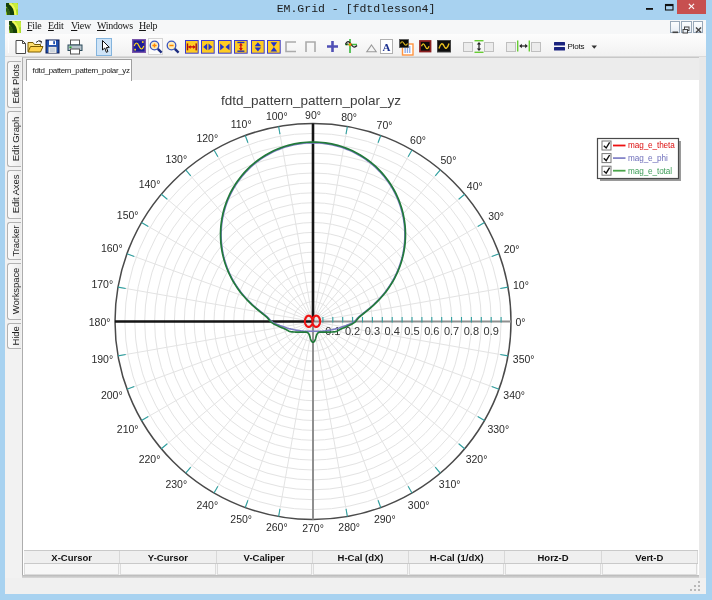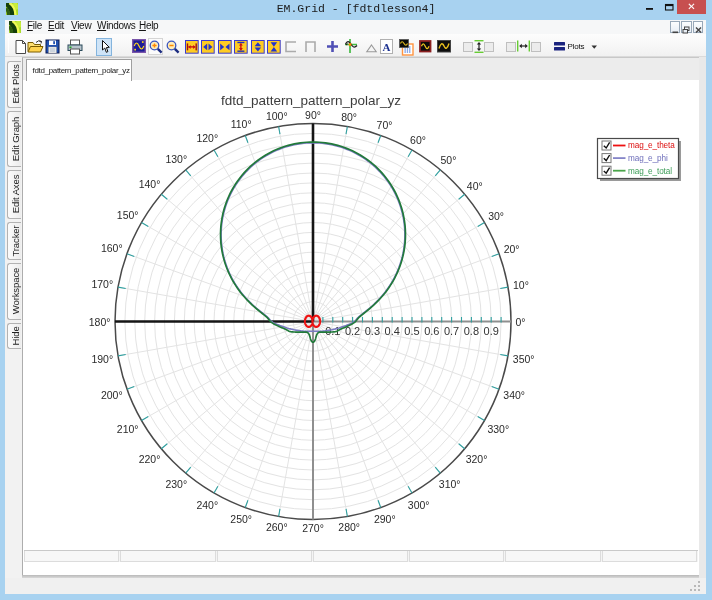--- a/index.html
+++ b/index.html
@@ -2,21 +2,21 @@
 <html><head><meta charset="utf-8"><style>
 html,body{margin:0;padding:0;width:712px;height:600px;overflow:hidden;
  font-family:"Liberation Sans",sans-serif;background:#a8d2f0;}
 *{box-sizing:border-box;}
 .abs{position:absolute;}
 #titlebar{left:0;top:0;width:712px;height:19.5px;background:#a8d2f0;}
 #title-text{left:0;top:2px;width:712px;text-align:center;font-size:11.5px;color:#1b1b1b;font-family:Liberation Mono, monospace;}
 #btn-close{left:677px;top:0;width:29px;height:13.5px;background:#c75050;color:#fff;
  text-align:center;font-size:10px;line-height:13px;}
 #menubar{left:5px;top:19.5px;width:701px;height:14.5px;background:#f6f7f8;}
-.menu-item{position:absolute;top:20px;font-size:10px;letter-spacing:-0.3px;color:#151515;}
+.menu-item{position:absolute;top:20px;font-size:10px;letter-spacing:-0.3px;color:#151515;font-family:Liberation Serif, serif;}
 #toolbar{left:5px;top:34px;width:701px;height:22.5px;
  background:linear-gradient(#fdfdfd,#f1f1f1);border-bottom:1px solid #dadada;}
 #sidebar{left:5px;top:56.5px;width:16.5px;height:521px;background:#f2f2f2;}
 .vtab{position:absolute;left:2px;width:14px;background:linear-gradient(90deg,#fbfbfb,#ececec);
  border:1px solid #b2b2b2;border-right:none;border-radius:3px 0 0 3px;}
 .vtab span{position:absolute;top:50%;left:50%;transform:translate(-50%,-50%) rotate(-90deg);
  white-space:nowrap;font-size:9.5px;letter-spacing:-0.1px;color:#222;}
 #rightstrip{left:699px;top:56.5px;width:7px;height:521px;background:#e9e9e9;}
 #docarea{left:21.5px;top:56.5px;width:677.5px;height:521px;background:#fff;
  border-left:1px solid #adadad;}
@@ -255,20 +255,29 @@
       <span>Hide</span>
     </div>
   </div>
 <div id="rightstrip" class="abs"></div>
 <div id="docarea" class="abs"></div>
 <div id="tabbar" class="abs">
     <div id="doctab">fdtd_pattern_pattern_polar_yz</div>
   </div>
 <div id="docshadow" class="abs"></div>
 <div id="ctable" class="abs">
+<div class="hrow">
+      <div>X-Cursor</div>
+      <div>Y-Cursor</div>
+      <div>V-Caliper</div>
+      <div>H-Cal (dX)</div>
+      <div>H-Cal (1/dX)</div>
+      <div>Horz-D</div>
+      <div>Vert-D</div>
+    </div>
 <div class="drow">
       <div></div>
       <div></div>
       <div></div>
       <div></div>
       <div></div>
       <div></div>
       <div></div>
     </div>
 </div>

